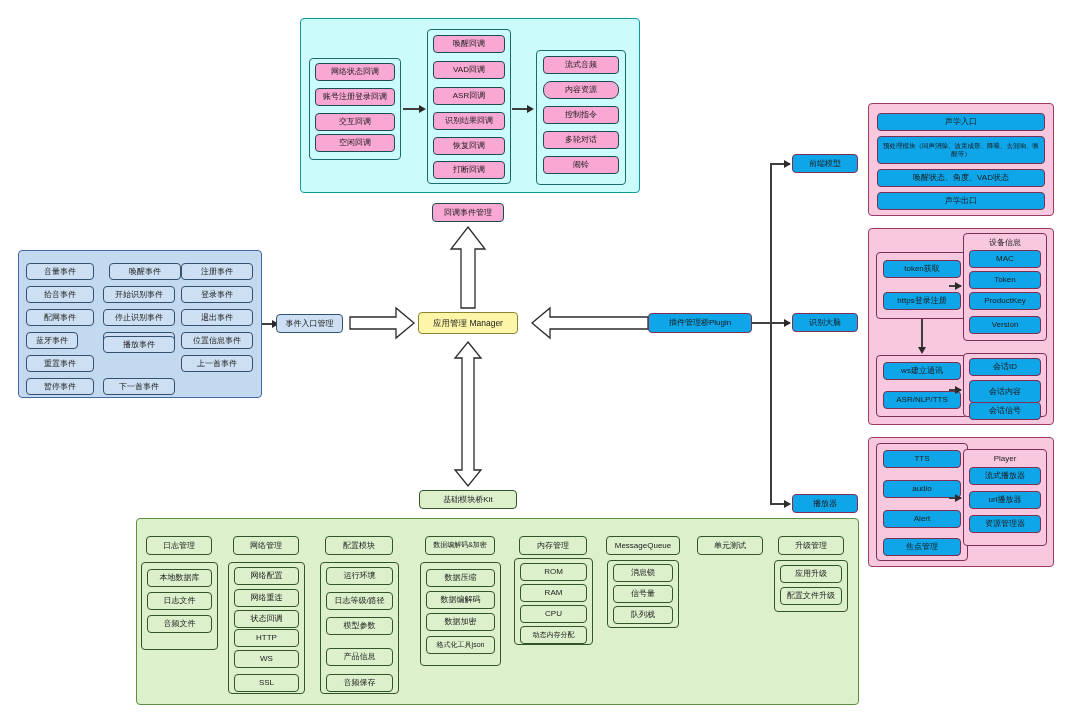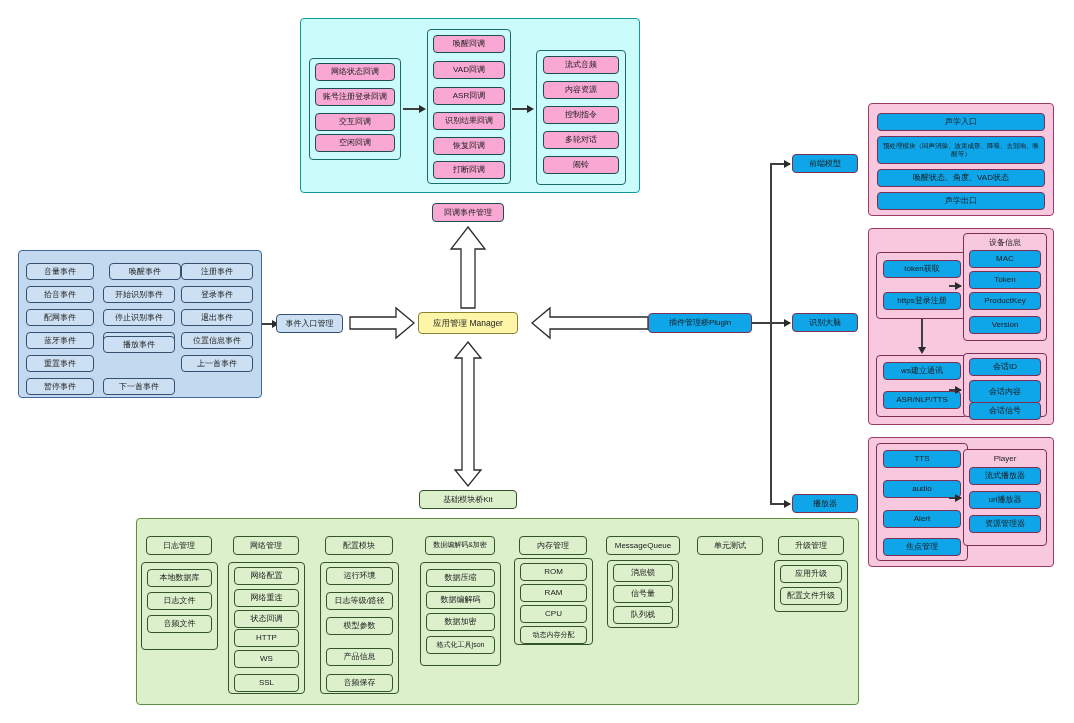--- a/index.html
+++ b/index.html
@@ -90,37 +90,37 @@
 <div class="node cyan-box" style="left:433px;top:87px;width:72px;height:18px;">ASR回调</div>
 <div class="node cyan-box" style="left:433px;top:112px;width:72px;height:18px;">识别结果回调</div>
 <div class="node cyan-box" style="left:433px;top:137px;width:72px;height:18px;">恢复回调</div>
 <div class="node cyan-box" style="left:433px;top:161px;width:72px;height:18px;">打断回调</div>
 
 <div class="ln ln-h" style="left:512px;top:108px;width:17px;"></div>
 <div class="arrowhead" style="left:527px;top:105px;"></div>
 
 <div class="grp cyan-grp" style="left:536px;top:50px;width:90px;height:135px;"></div>
 <div class="node cyan-box" style="left:543px;top:56px;width:76px;height:18px;">流式音频</div>
-<div class="node cyan-box" style="left:543px;top:81px;width:76px;height:18px;">内容资源</div>
+<div class="node cyan-box" style="left:543px;top:81px;width:76px;height:18px;border-radius:8px;">内容资源</div>
 <div class="node cyan-box" style="left:543px;top:106px;width:76px;height:18px;">控制指令</div>
 <div class="node cyan-box" style="left:543px;top:131px;width:76px;height:18px;">多轮对话</div>
 <div class="node cyan-box" style="left:543px;top:156px;width:76px;height:18px;">闹铃</div>
 
 <div class="node cyan-box" style="left:432px;top:203px;width:72px;height:19px;">回调事件管理</div>
 
 <svg class="blockarrow" style="left:448px;top:225px;" width="40" height="85" viewBox="0 0 40 85">
   <polygon points="20,2 37,24 27,24 27,83 13,83 13,24 3,24" fill="#ffffff" stroke="#2b2b2b" stroke-width="1.3"></polygon>
 </svg>
 
 <div class="grp blue-panel" style="left:18px;top:250px;width:244px;height:148px;"></div>
 
 <div class="node blue-box" style="left:26px;top:263px;width:68px;height:17px;">音量事件</div>
 <div class="node blue-box" style="left:26px;top:286px;width:68px;height:17px;">拾音事件</div>
 <div class="node blue-box" style="left:26px;top:309px;width:68px;height:17px;">配网事件</div>
-<div class="node blue-box" style="left:26px;top:332px;width:68px;height:17px;">蓝牙事件</div>
+<div class="node blue-box" style="left:26px;top:332px;width:52px;height:17px;">蓝牙事件</div>
 <div class="node blue-box" style="left:26px;top:355px;width:68px;height:17px;">重置事件</div>
 <div class="node blue-box" style="left:26px;top:378px;width:68px;height:17px;text-align:center;">暂停事件</div>
 
 <div class="node blue-box" style="left:109px;top:263px;width:72px;height:17px;">唤醒事件</div>
 <div class="node blue-box" style="left:103px;top:286px;width:72px;height:17px;">开始识别事件</div>
 <div class="node blue-box" style="left:103px;top:309px;width:72px;height:17px;">停止识别事件</div>
 <div class="node blue-box" style="left:103px;top:332px;width:72px;height:17px;">TTS事件</div>
 <div class="node blue-box" style="left:103px;top:336px;width:72px;height:17px;">播放事件</div>
 <div class="node blue-box" style="left:103px;top:378px;width:72px;height:17px;">下一首事件</div>
 

